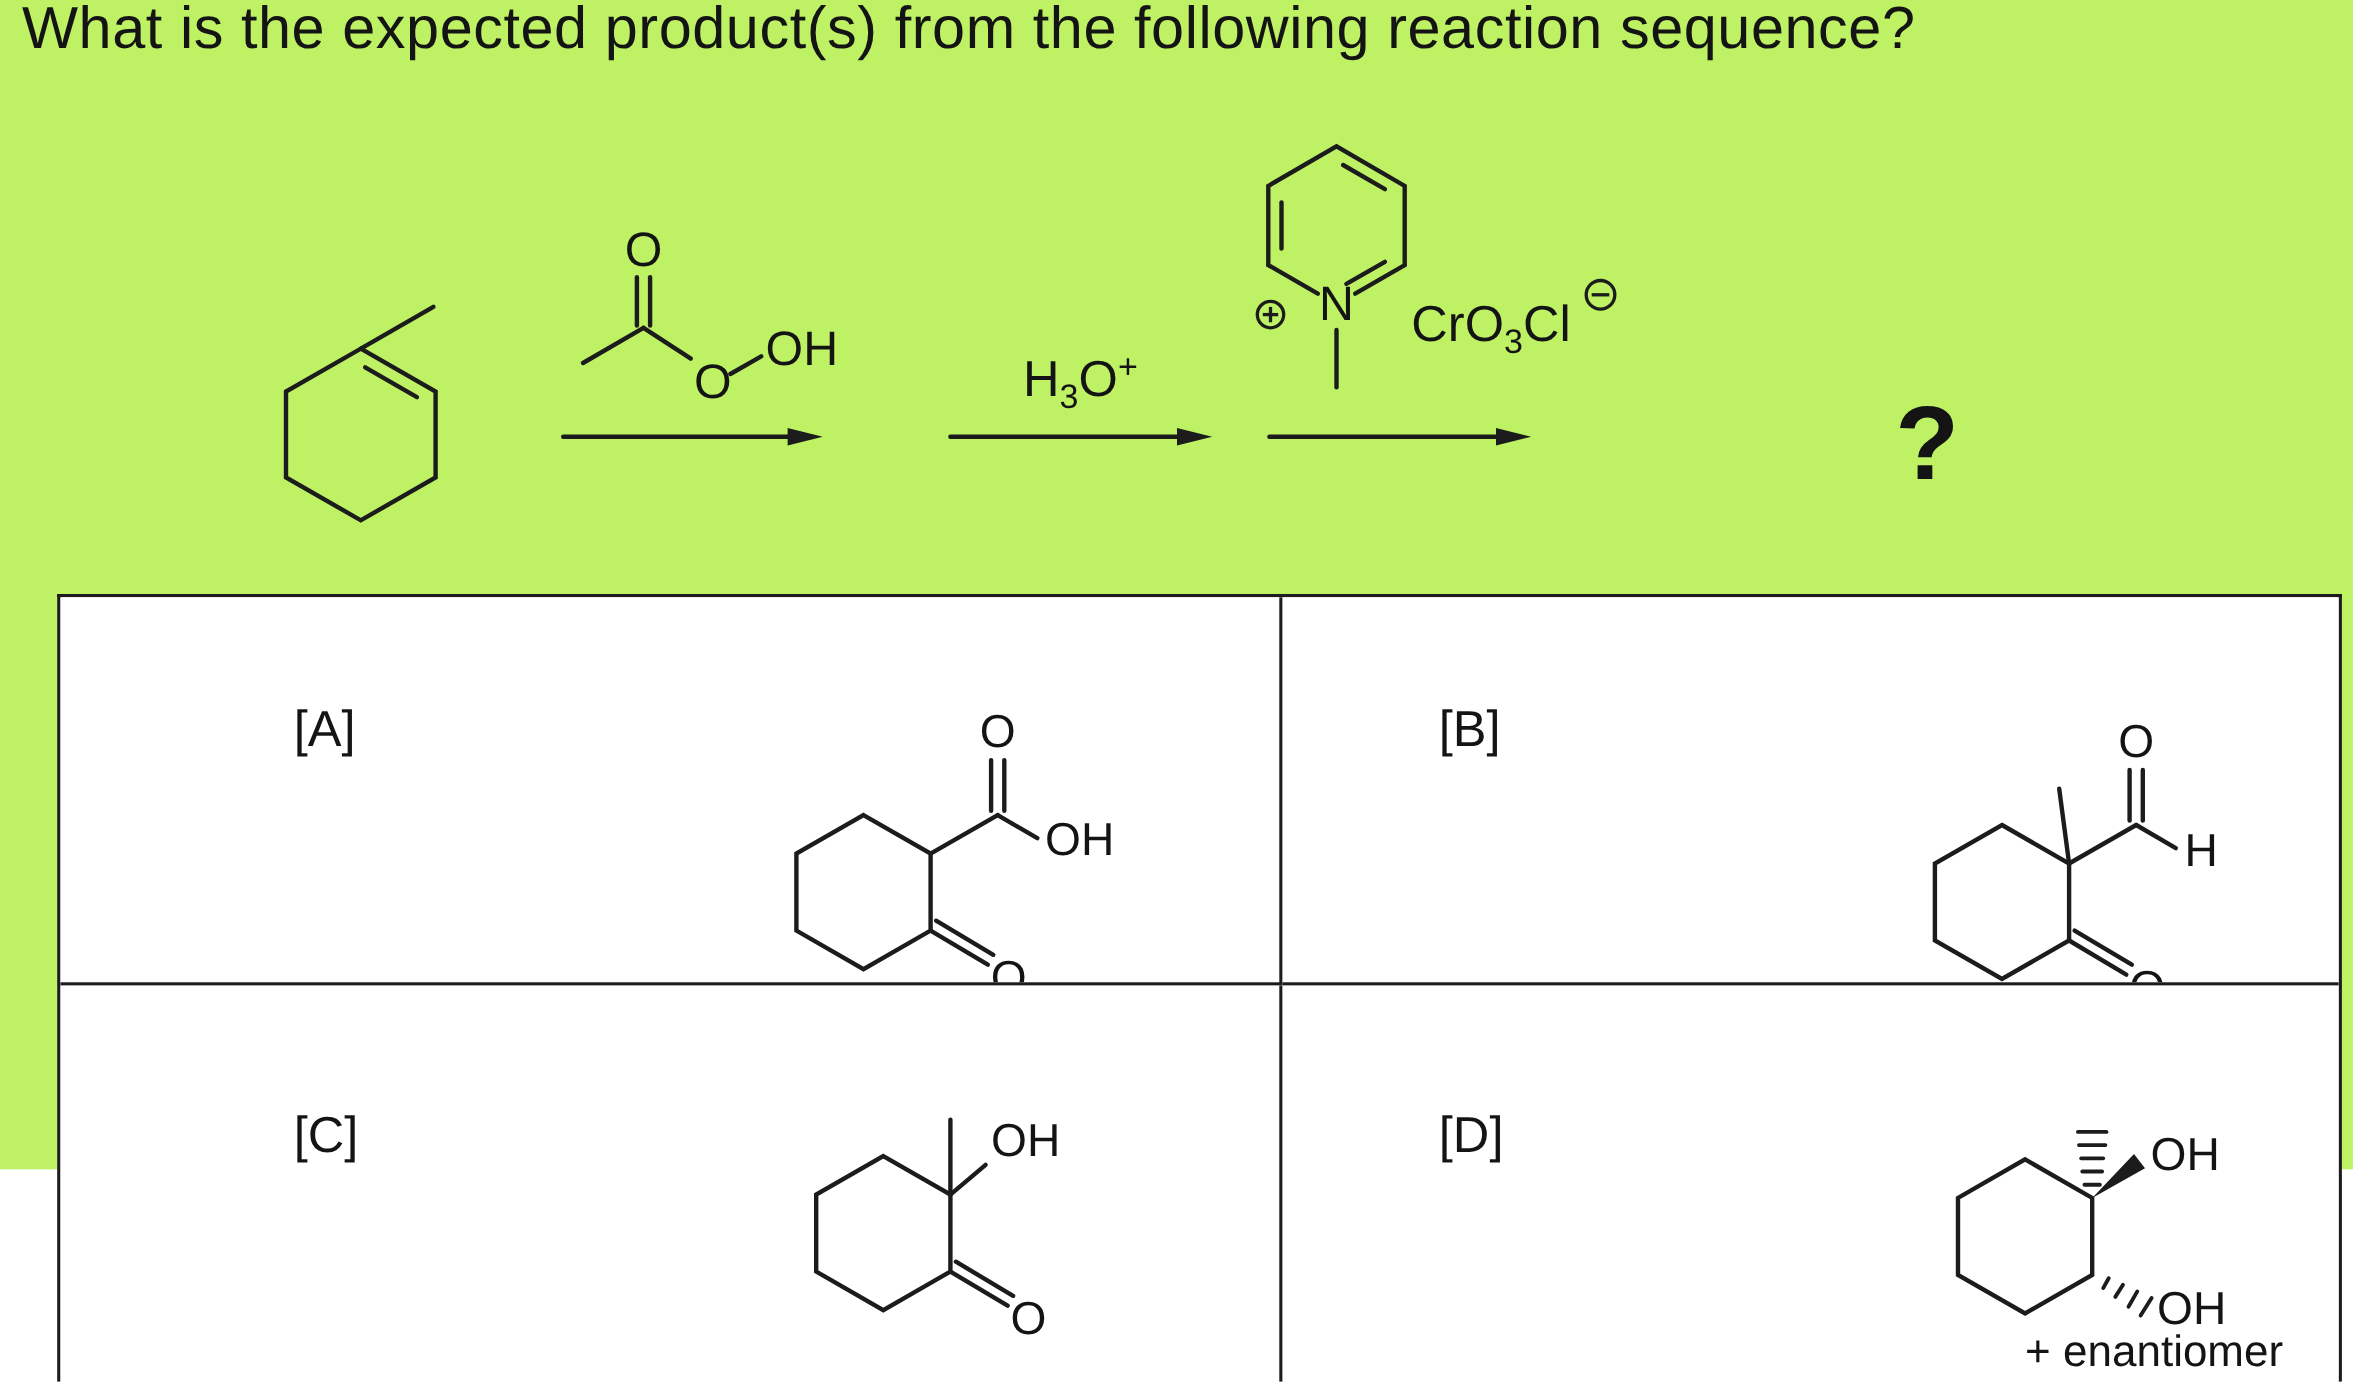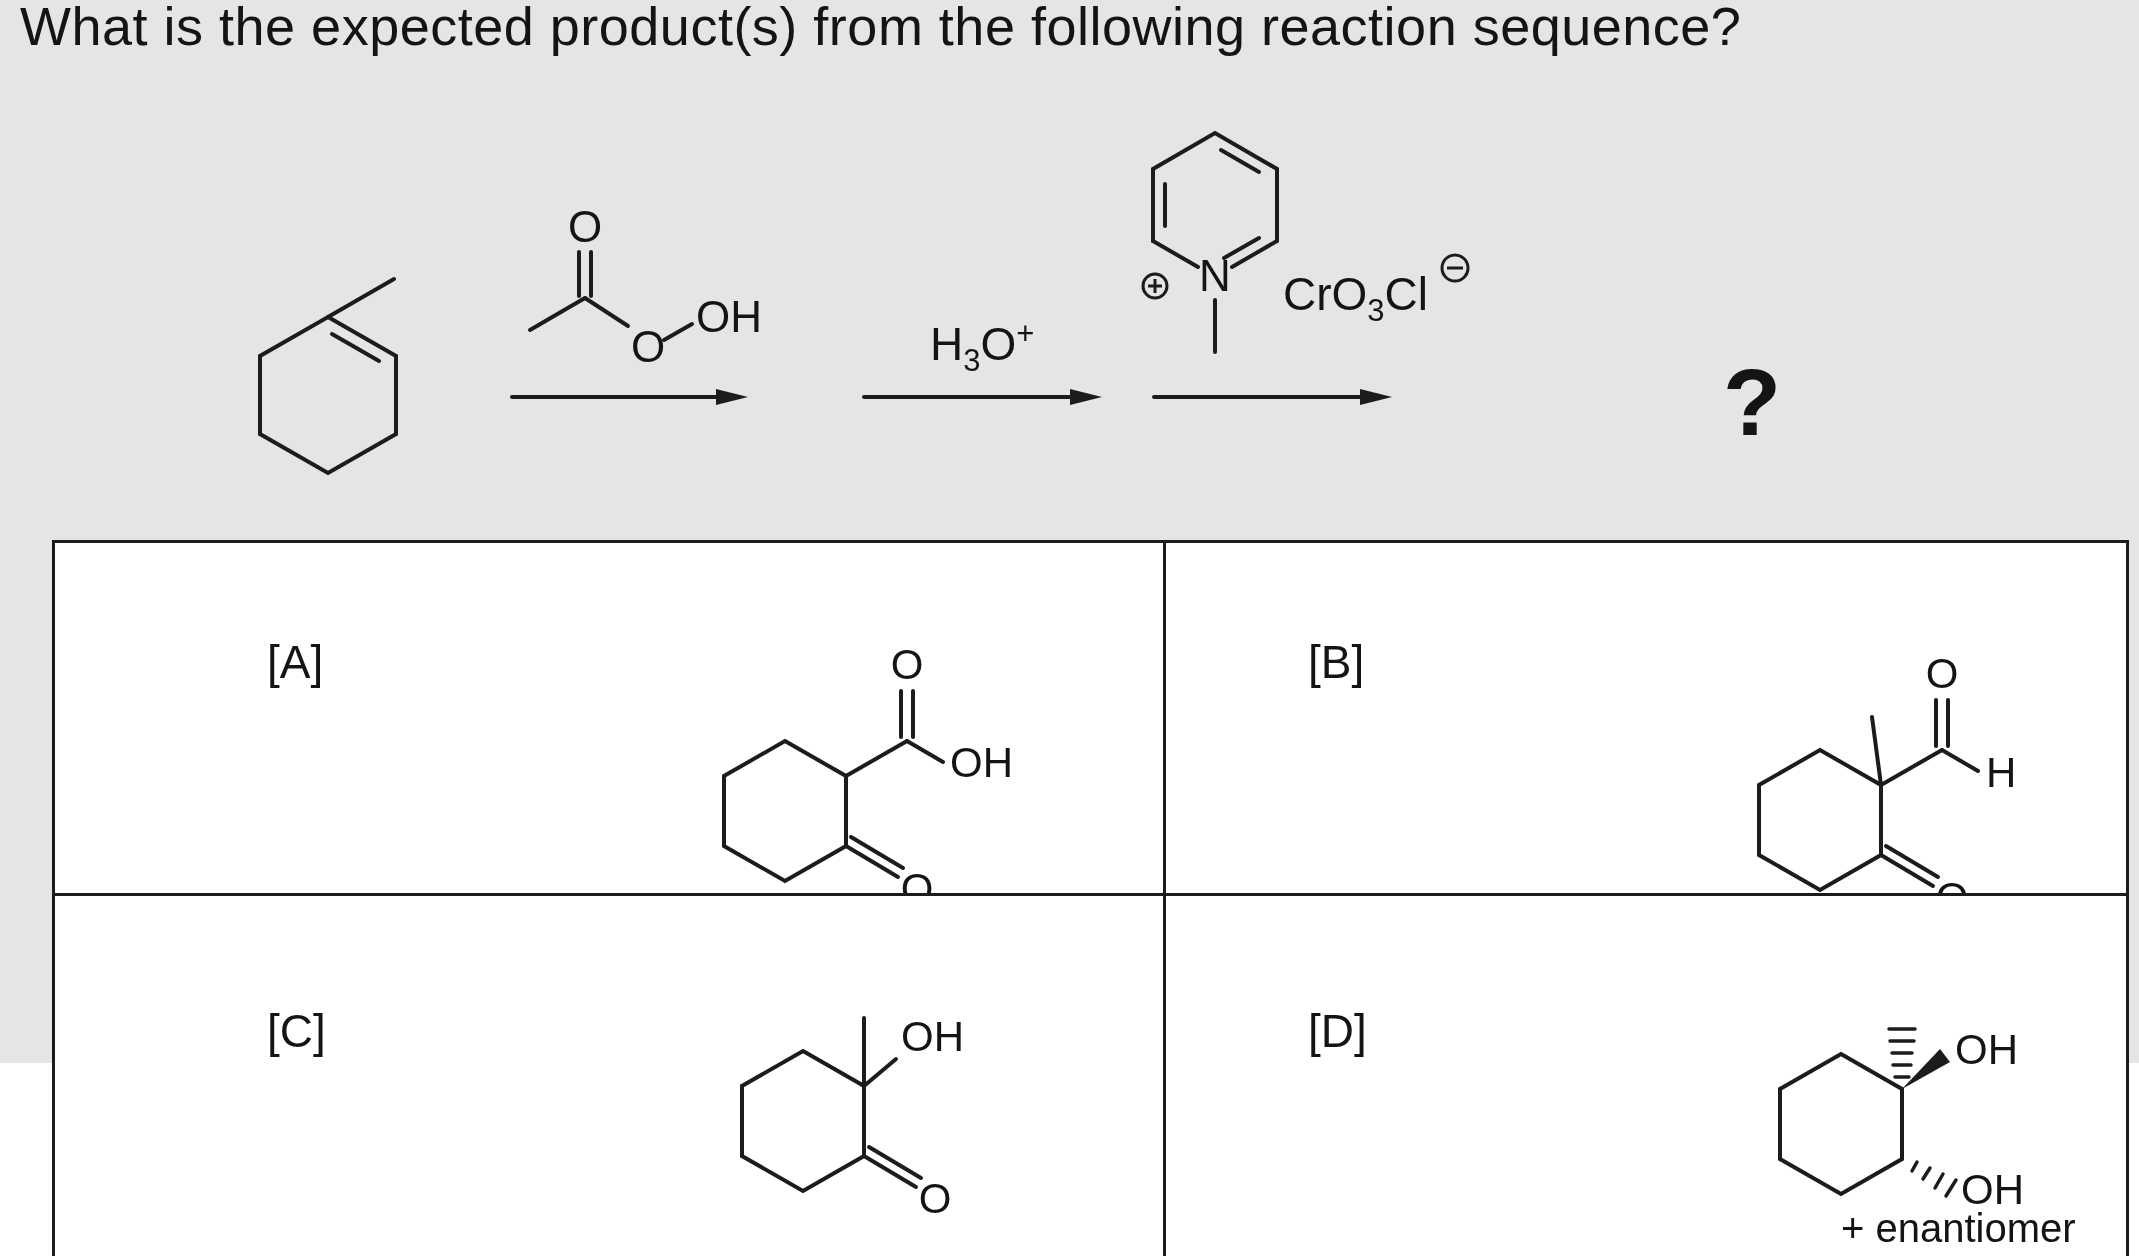--- a/index.html
+++ b/index.html
@@ -1,17 +1,17 @@
 <!DOCTYPE html>
 <html><head>
 <meta charset="utf-8">
 <style>
   html,body{margin:0;padding:0;background:#ffffff;}
   body{width:2139px;height:1256px;overflow:hidden;font-family:"Liberation Sans",sans-serif;color:#141414;}
-  .page{position:relative;width:2139px;height:1063px;background:#e5e5e5;text-align:center;}
+  .page{position:relative;width:2139px;height:1063px;background:#bef264;text-align:center;}
   .question{position:absolute;left:20px;top:-2px;font-size:54px;line-height:1.05;letter-spacing:.5px;white-space:nowrap;color:#141414;}
   .scheme-svg{position:absolute;left:0;top:0;}
   svg text{font-family:"Liberation Sans",sans-serif;fill:#141414;}
   .bond{stroke:#1c1c1c;stroke-width:4;fill:none;stroke-linecap:round;}
   .hash{stroke:#1c1c1c;stroke-width:3.5;fill:none;stroke-linecap:round;}
   .charge{stroke:#1c1c1c;stroke-width:3;fill:none;}
   .answer-table{position:absolute;left:52px;top:540px;width:2077px;height:716px;display:grid;grid-template-columns:1111px 1fr;grid-template-rows:353px 1fr;border:3px solid #1c1c1c;border-bottom:none;box-sizing:border-box;background:#fff;}
   .cell{position:relative;overflow:hidden;background:#fff;}
   .cell.r1{border-bottom:3px solid #1c1c1c;}
   .cell.c1{border-right:3px solid #1c1c1c;}

